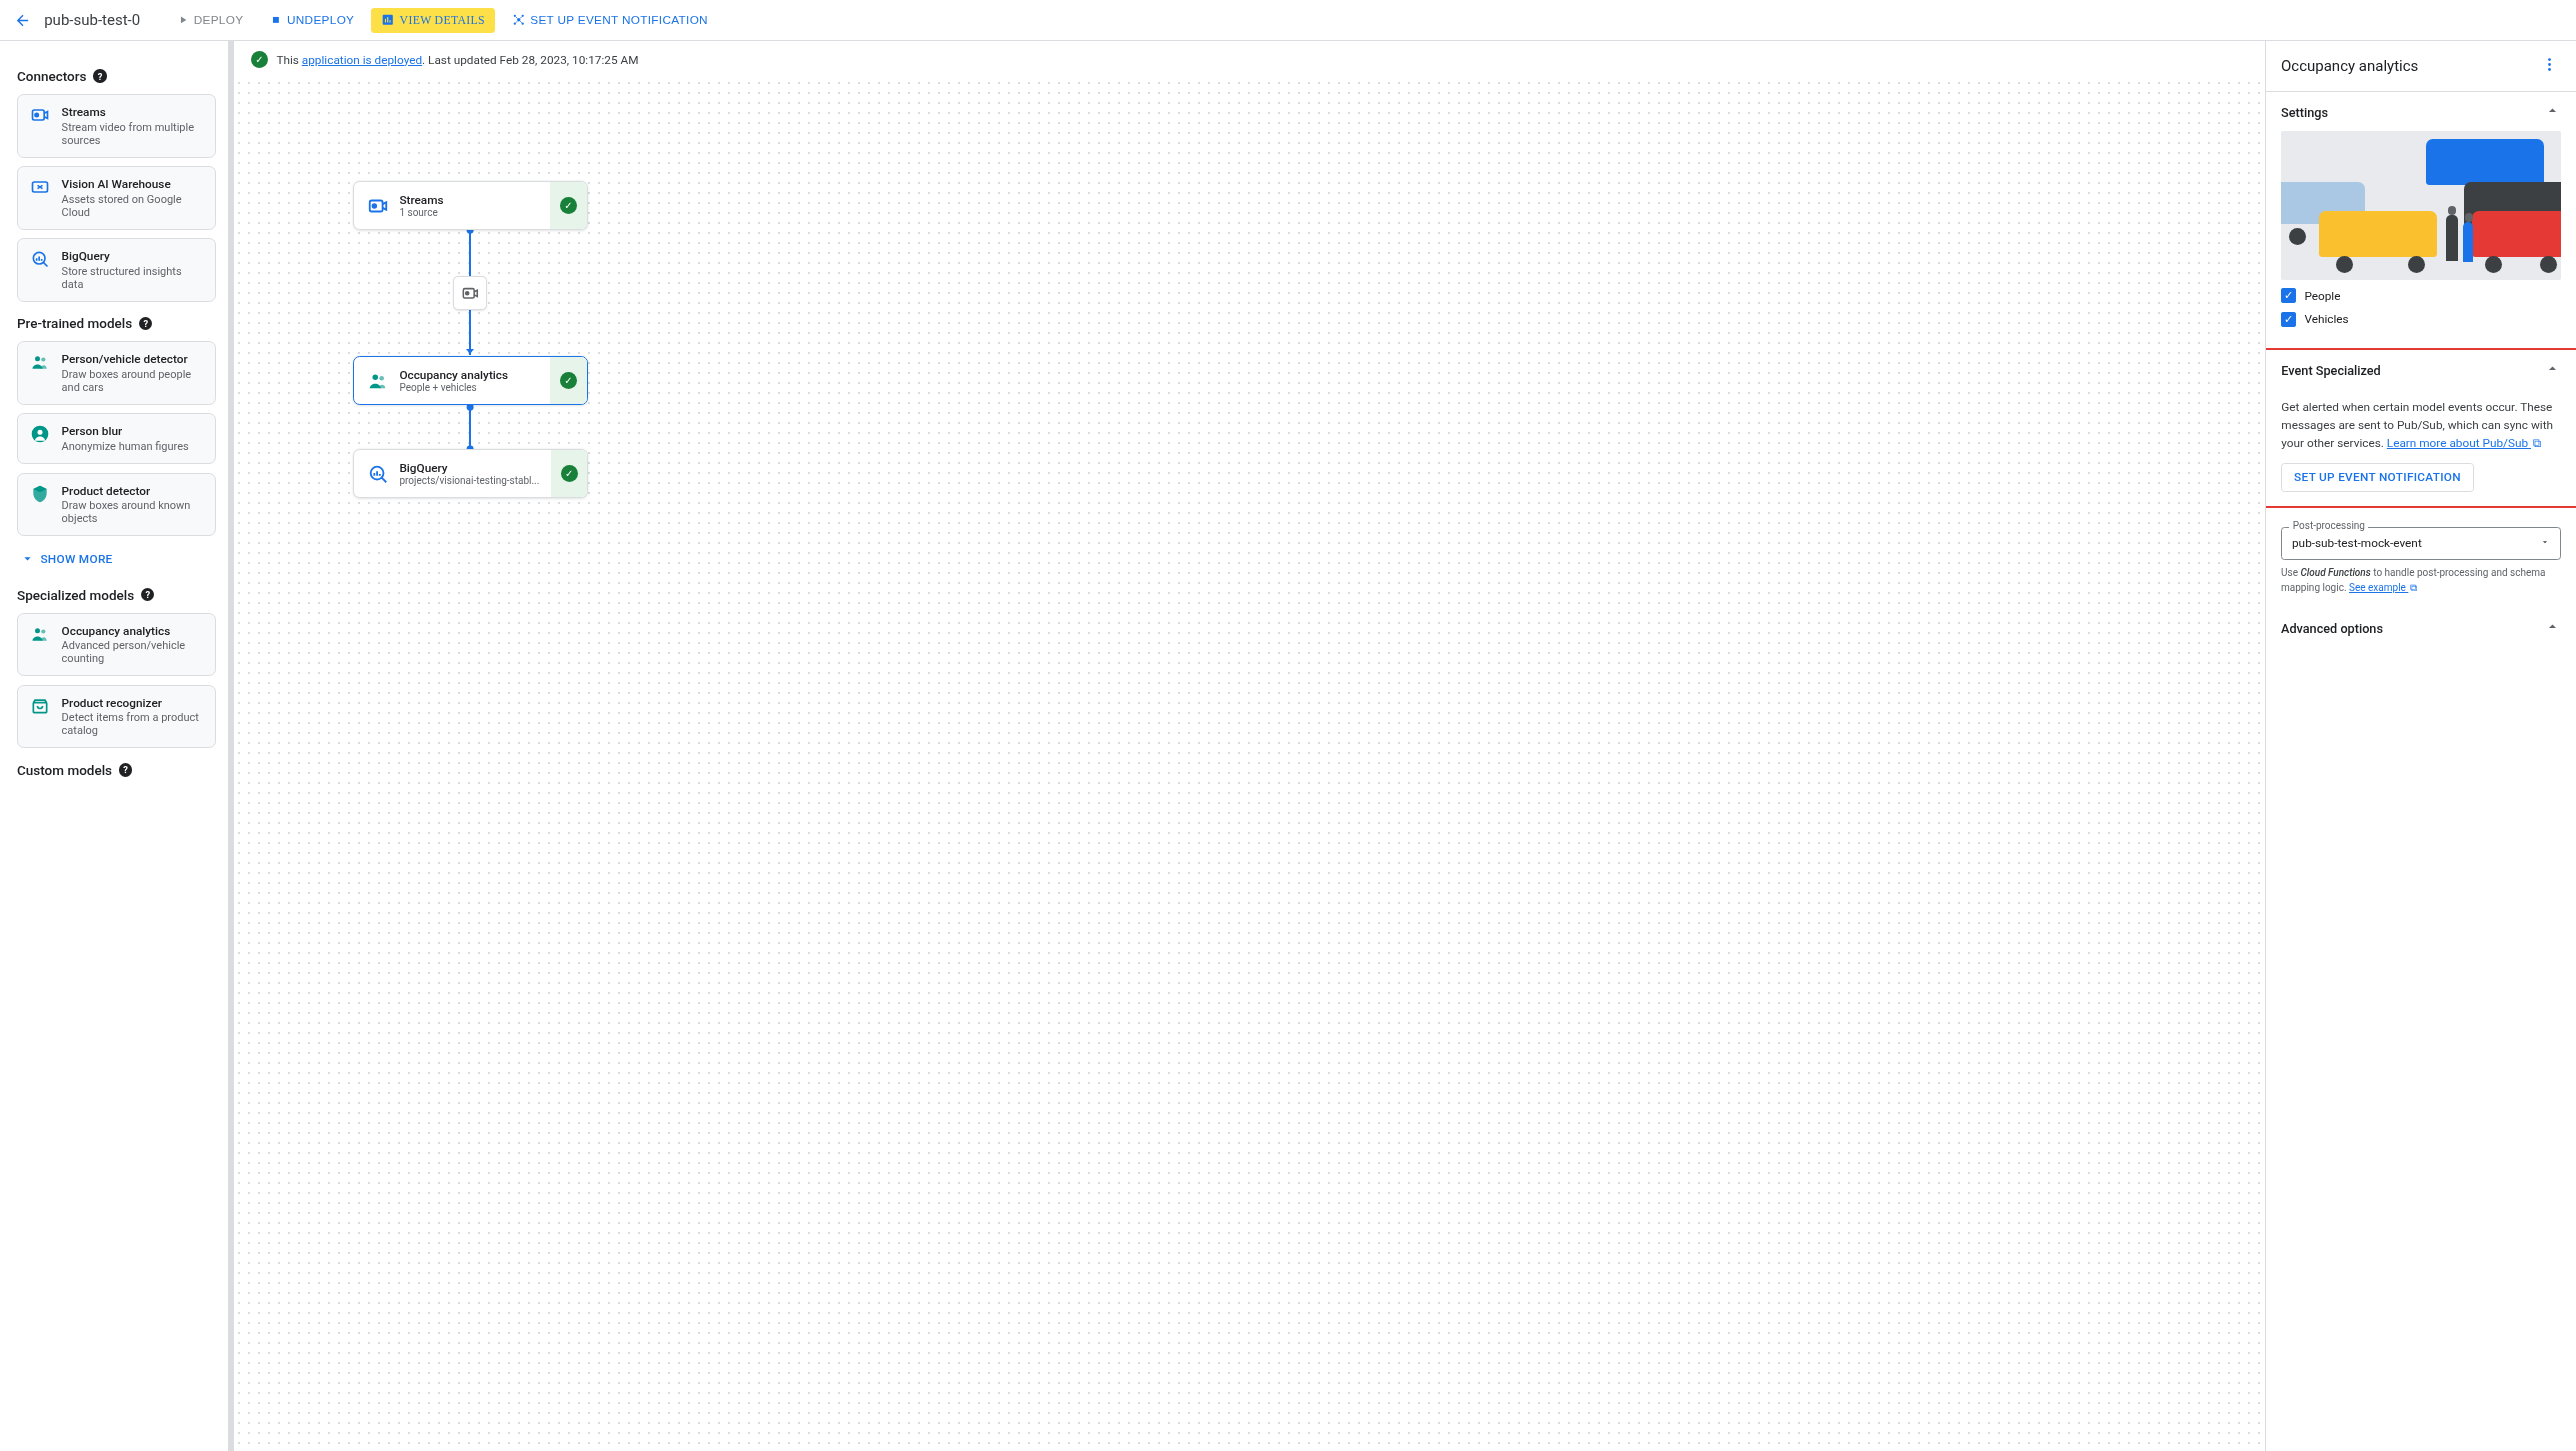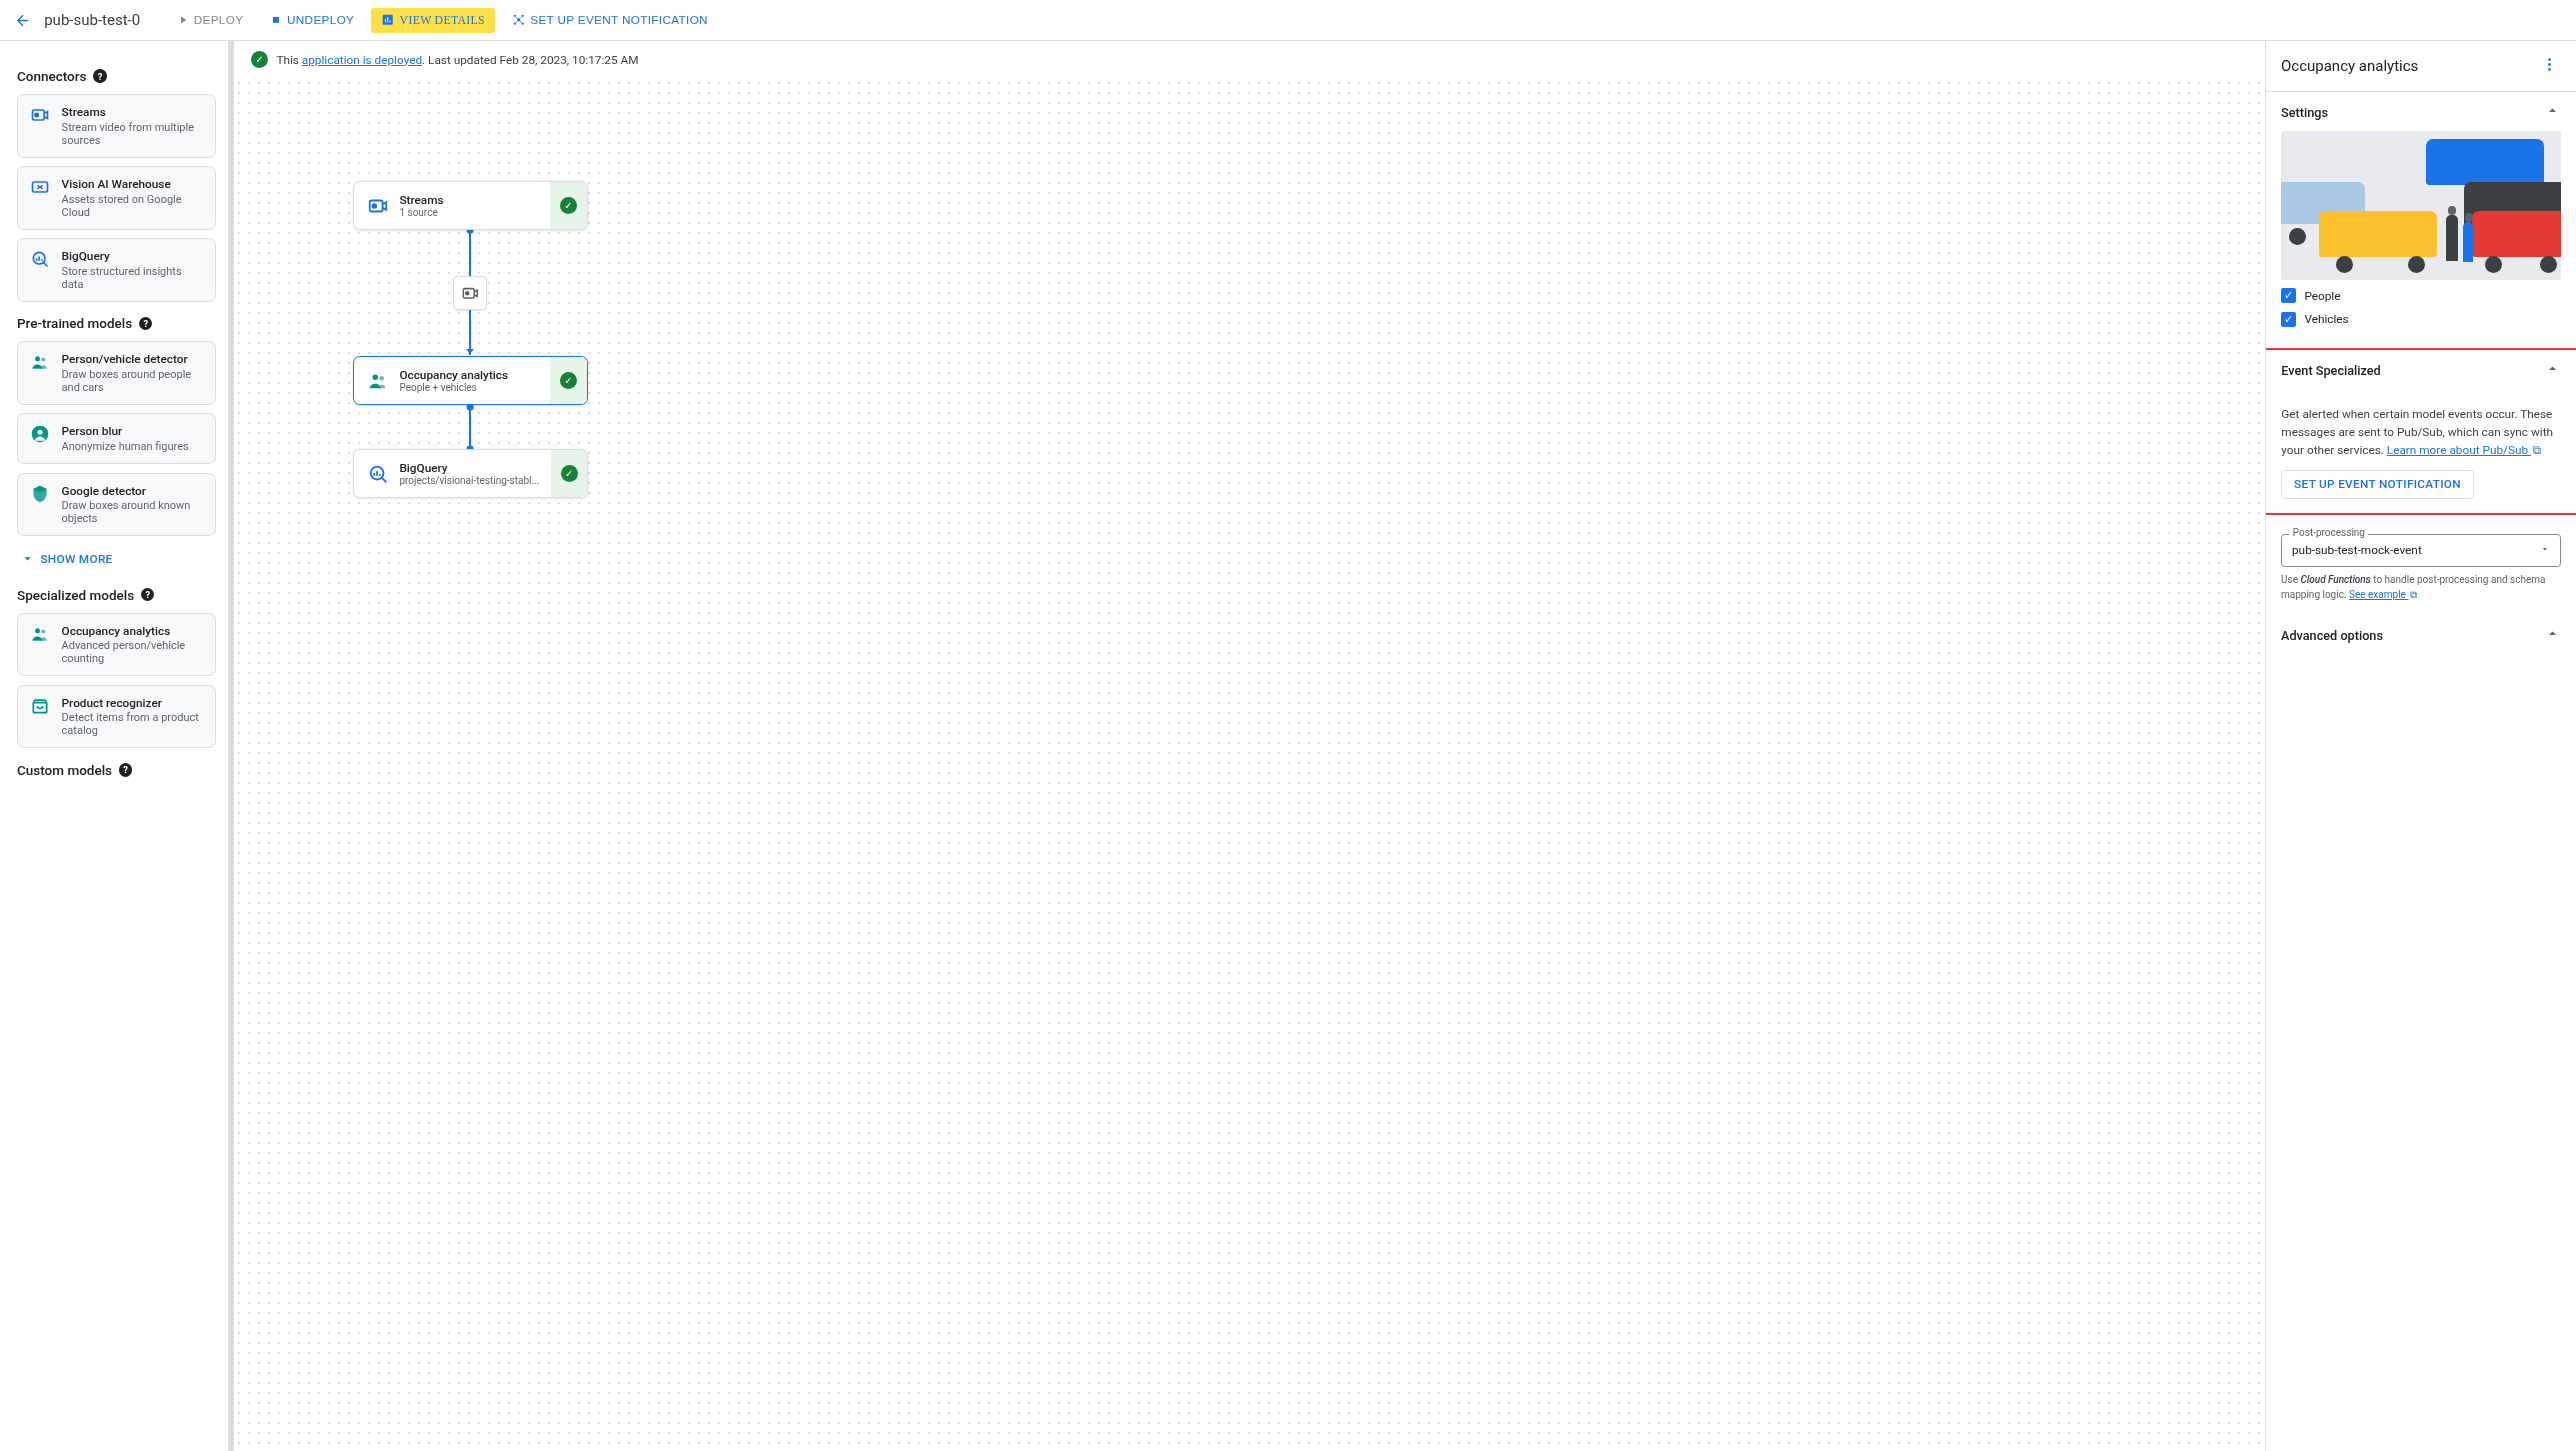--- a/index.html
+++ b/index.html
@@ -219,21 +219,21 @@
         </div>
       </div>
       <div class="card">
         <div class="card-icon">
           <svg width="20" height="20" viewBox="0 0 24 24" fill="#009688">
               <path d="M12 2l8 4v5c0 5-3.5 9.5-8 11-4.5-1.5-8-6-8-11V6l8-4z" fill-opacity="0.8"></path>
               <path d="M12 2l8 4-8 4-8-4 8-4z"></path>
             </svg>
         </div>
         <div class="card-body">
-          <div class="card-title">Google detector</div>
+          <div class="card-title">Product detector</div>
           <div class="card-sub">Draw boxes around known objects</div>
         </div>
       </div>
       <div class="show-more">
         <svg width="15" height="15" viewBox="0 0 24 24" fill="#1a73e8">
             <path d="M7 10l5 5 5-5z"></path>
           </svg>
         <span>SHOW MORE</span>
       </div>
       
@@ -403,21 +403,21 @@
         </div>
       </div>
 
       <div class="highlighted-section">
         <div class="rp-section-head">
           <h3>Event Specialized</h3>
           <span class="chevron"><svg width="17" height="17" viewBox="0 0 24 24" fill="#5f6368">
                 <path d="M7 14l5-5 5 5z"></path>
               </svg></span>
         </div>
-        <div class="rp-desc" style="margin-top:26px;">
+        <div class="rp-desc" style="margin-top:19px;">
           <span>Get alerted when certain model events occur. These messages are sent to Pub/Sub, which can sync with your other services. </span><a href="#"><span>Learn more about Pub/Sub</span> <span class="ext-icon">⧉</span></a>
         </div>
         <div class="rp-btn">SET UP EVENT NOTIFICATION</div>
       </div>
 
       <div class="rp-section" style="padding-top:11px;">
         <div class="select-wrap">
           <div class="select-label">Post-processing</div>
           <div class="select">
             <span>pub-sub-test-mock-event</span>

